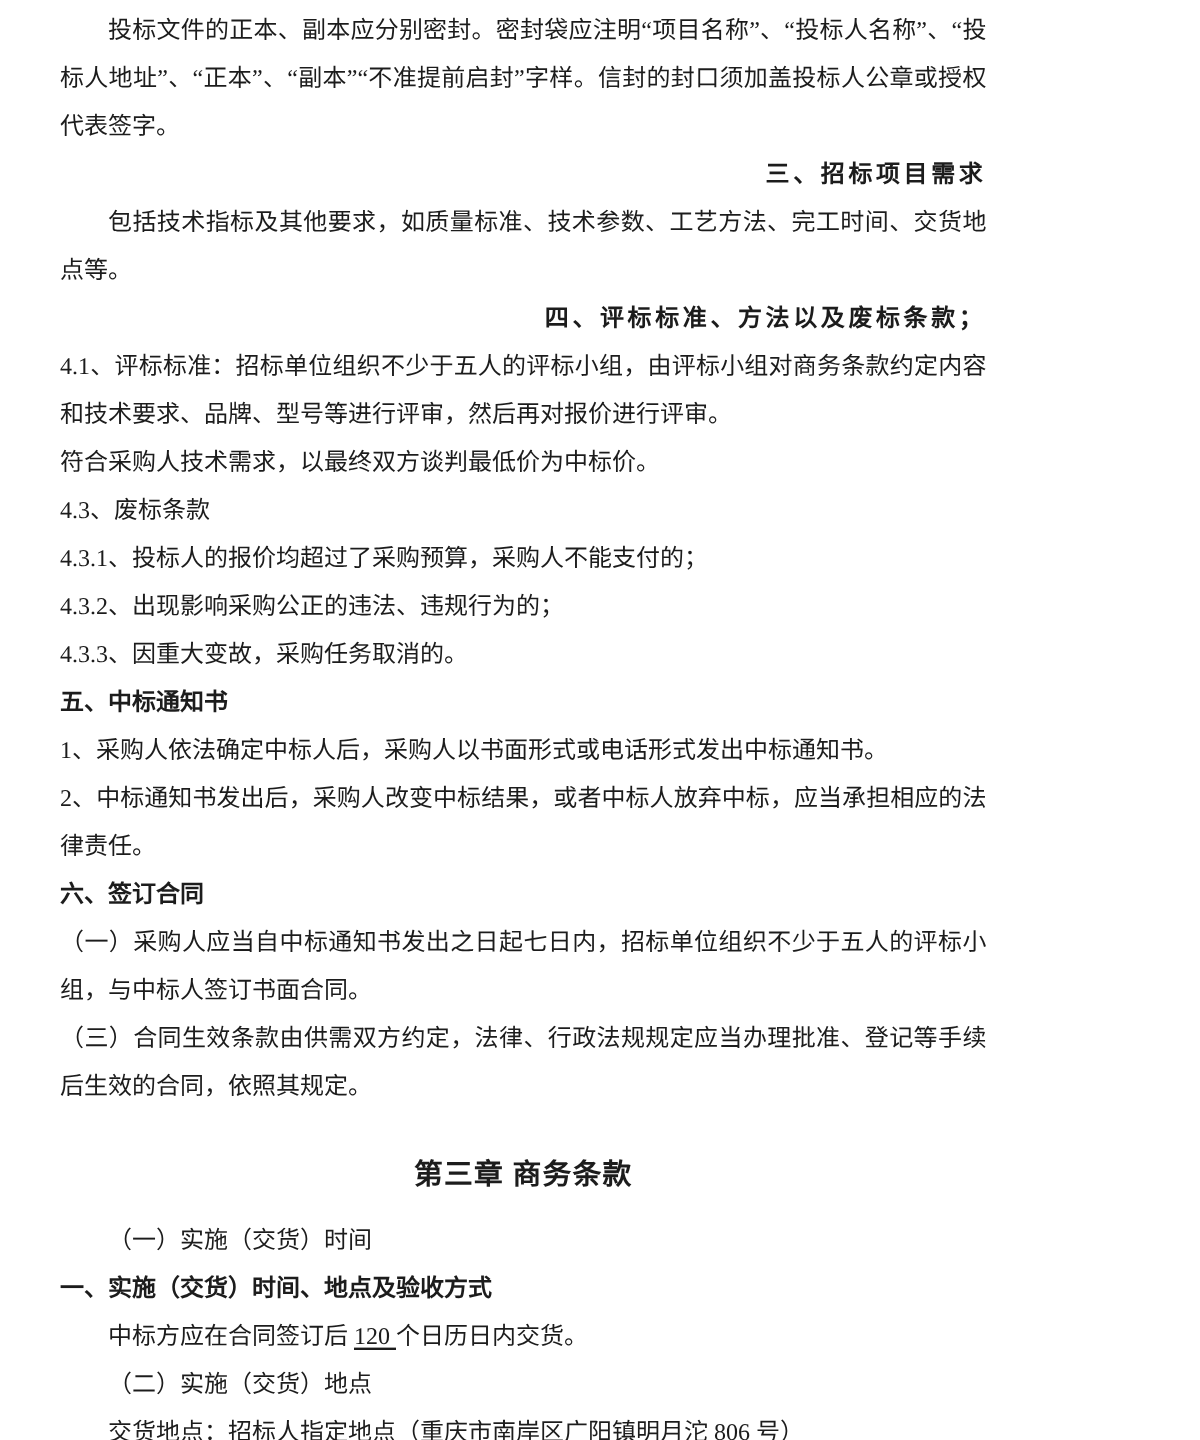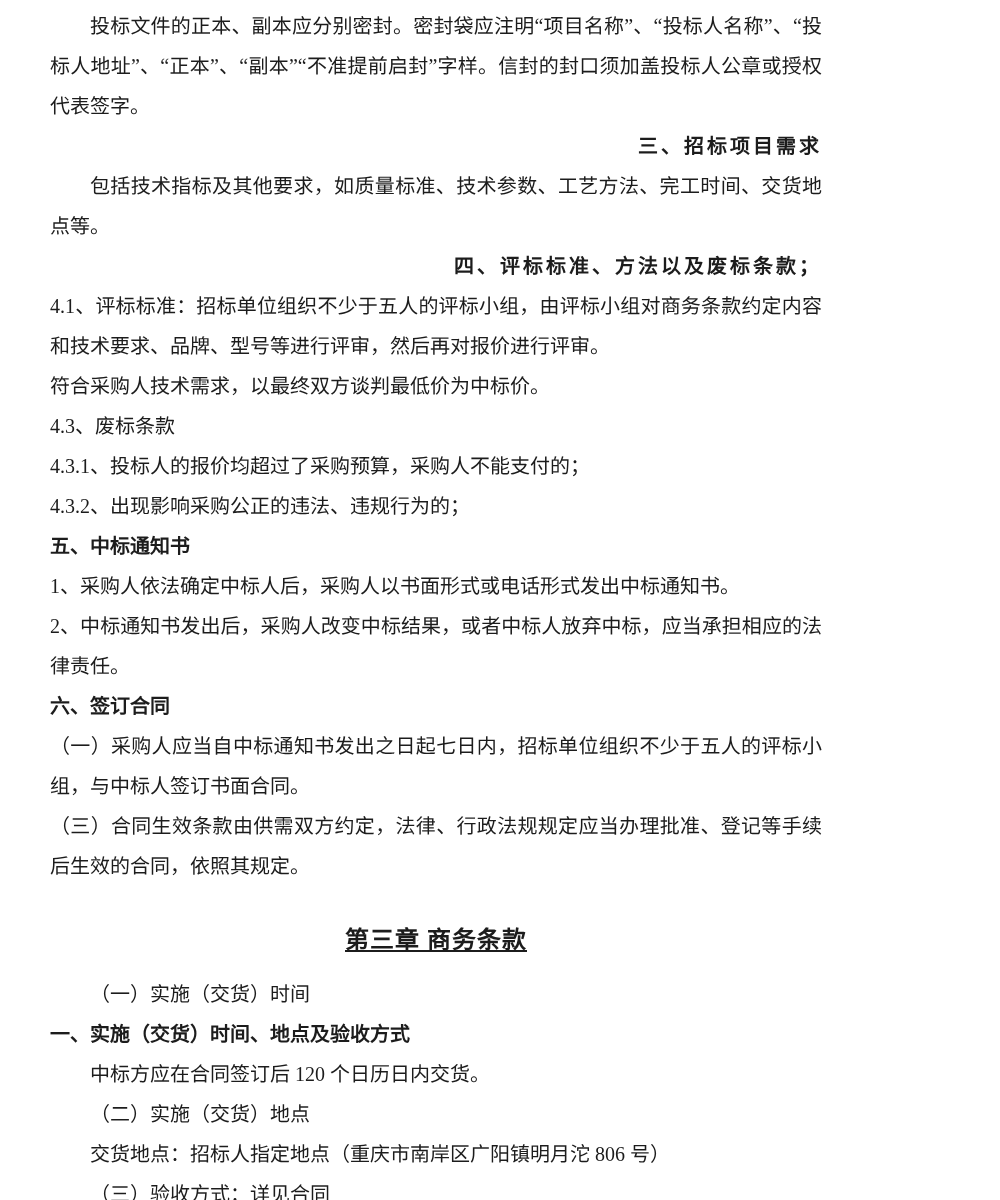--- a/index.html
+++ b/index.html
@@ -34,23 +34,23 @@
   .spaced {
     letter-spacing: 3px;
     text-align: right;
   }
   .chapter-title {
     margin: 30px 0 10px 0;
     font-size: 24px;
     font-weight: bold;
     text-align: center;
     letter-spacing: 1px;
-    text-decoration: underline;
   }
   .underline {
+    text-decoration: underline;
     text-underline-offset: 3px;
   }
 </style>
 </head>
 <body>
 
 <div class="page">
 
   <p class="para indent">投标文件的正本、副本应分别密封。密封袋应注明“项目名称”、“投标人名称”、“投标人地址”、“正本”、“副本”“不准提前启封”字样。信封的封口须加盖投标人公章或授权代表签字。</p>
 
@@ -64,20 +64,21 @@
 
 
   <p class="para">符合采购人技术需求，以最终双方谈判最低价为中标价。</p>
 
   <p class="para">4.3、废标条款</p>
 
   <p class="para">4.3.1、投标人的报价均超过了采购预算，采购人不能支付的；</p>
 
   <p class="para">4.3.2、出现影响采购公正的违法、违规行为的；</p>
 
+  <p class="para">4.3.3、因重大变故，采购任务取消的。</p>
 
   <p class="para heading">五、中标通知书</p>
 
   <p class="para">1、采购人依法确定中标人后，采购人以书面形式或电话形式发出中标通知书。</p>
 
   <p class="para">2、中标通知书发出后，采购人改变中标结果，或者中标人放弃中标，应当承担相应的法律责任。</p>
 
   <p class="para heading">六、签订合同</p>
 
   <p class="para">（一）采购人应当自中标通知书发出之日起七日内，招标单位组织不少于五人的评标小组，与中标人签订书面合同。</p>

